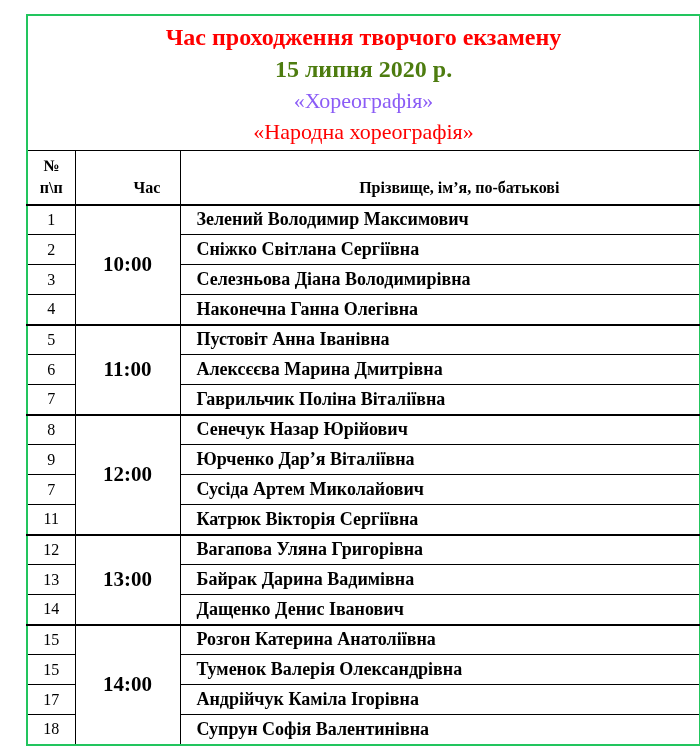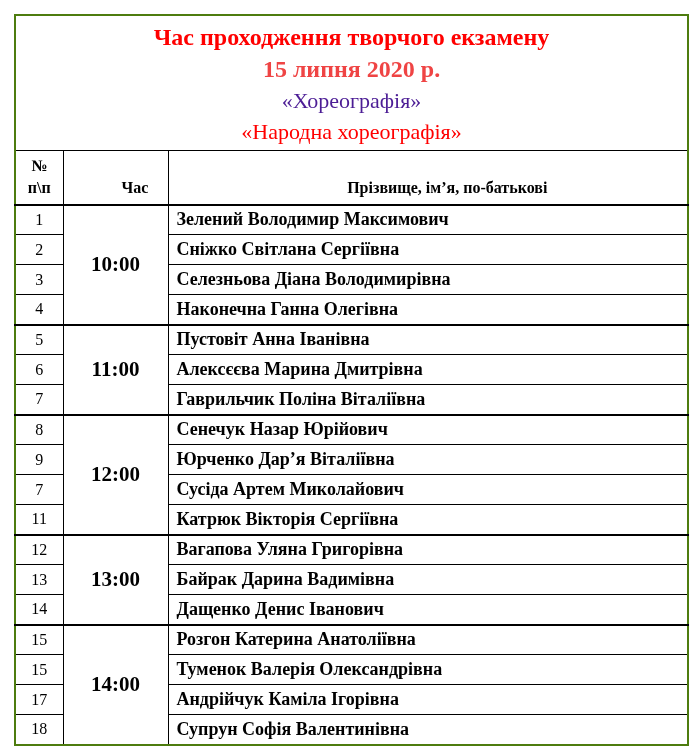--- a/index.html
+++ b/index.html
@@ -16,22 +16,22 @@
   }
   .sheet {
     position: relative;
     width: 700px;
     height: 755px;
   }
   table.schedule {
     border-collapse: collapse;
     table-layout: fixed;
     width: 673px;
-    margin: 14px 0 0 14px;
-    border: 2px solid #4d7c0f;
+    margin: 14px 0 0 26px;
+    border: 2px solid #22c55e;
   }
   table.schedule td {
     border: 1px solid #000000;
     overflow: hidden;
     white-space: nowrap;
   }
   
   td.title-cell {
     text-align: center;
     padding: 5px 0 3px 0;
@@ -82,42 +82,42 @@
     font-weight: bold;
     text-align: center;
     vertical-align: middle;
     font-family: Liberation Serif, serif;
   }
   td.name-cell {
     font-size: 18px;
     font-weight: bold;
     text-align: left;
     vertical-align: middle;
-    padding-left: 8px;
+    padding-left: 16px;
   }
   tr.group-start td {
     border-top: 2px solid #000000;
   }
 </style>
 </head>
 <body>
 
 <div class="sheet">
   <table class="schedule">
     <colgroup>
       <col style="width:48px">
       <col style="width:105px">
       <col style="width:520px">
     </colgroup>
     <tbody>
       <tr>
         <td class="title-cell" colspan="3">
           <div class="title-line-main" style="color: rgb(255, 0, 0);">Час проходження творчого екзамену</div>
-          <div class="title-line-main" style="color: #ef4444;">15 липня 2020 р.</div>
-          <div class="title-line-sub" style="color: #4c1d95;">«Хореографія»</div>
+          <div class="title-line-main" style="color: #4d7c0f;">15 липня 2020 р.</div>
+          <div class="title-line-sub" style="color: #8b5cf6;">«Хореографія»</div>
           <div class="title-line-sub" style="color: rgb(255, 0, 0);">«Народна хореографія»</div>
         </td>
       </tr>
       <tr class="header-row">
         <td class="header-num">
           <div>№</div>
           <div>п\п</div>
         </td>
         <td class="header-time">Час</td>
         <td class="header-name">Прізвище, ім’я, по-батькові</td>

